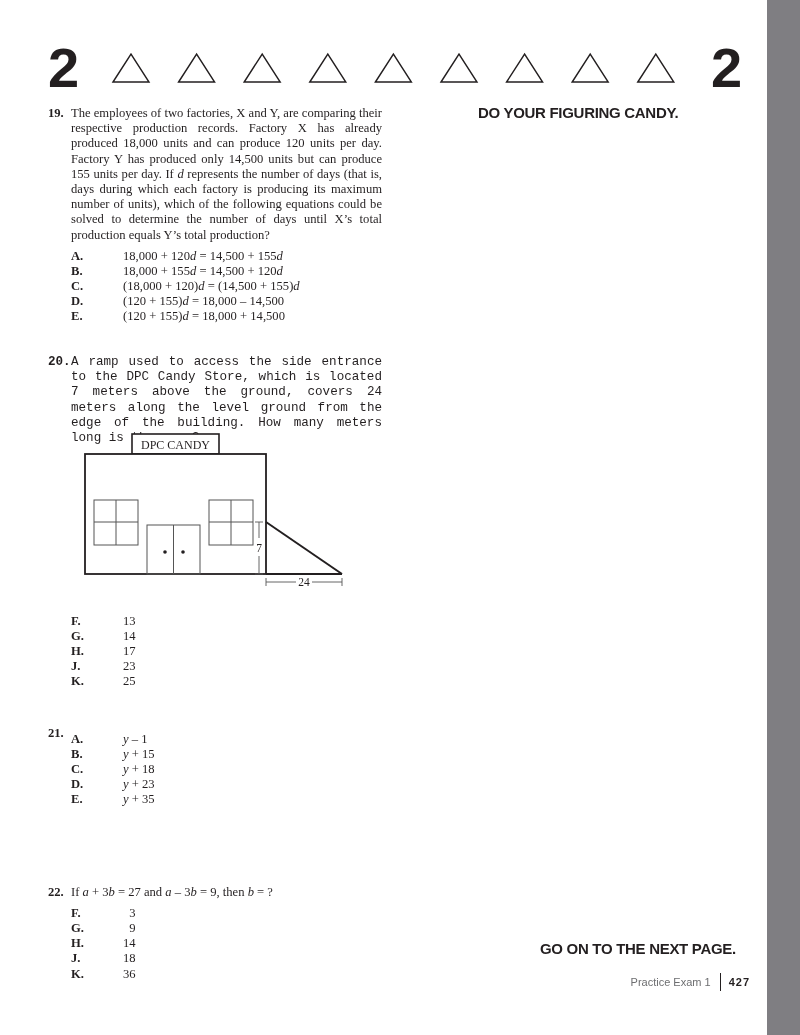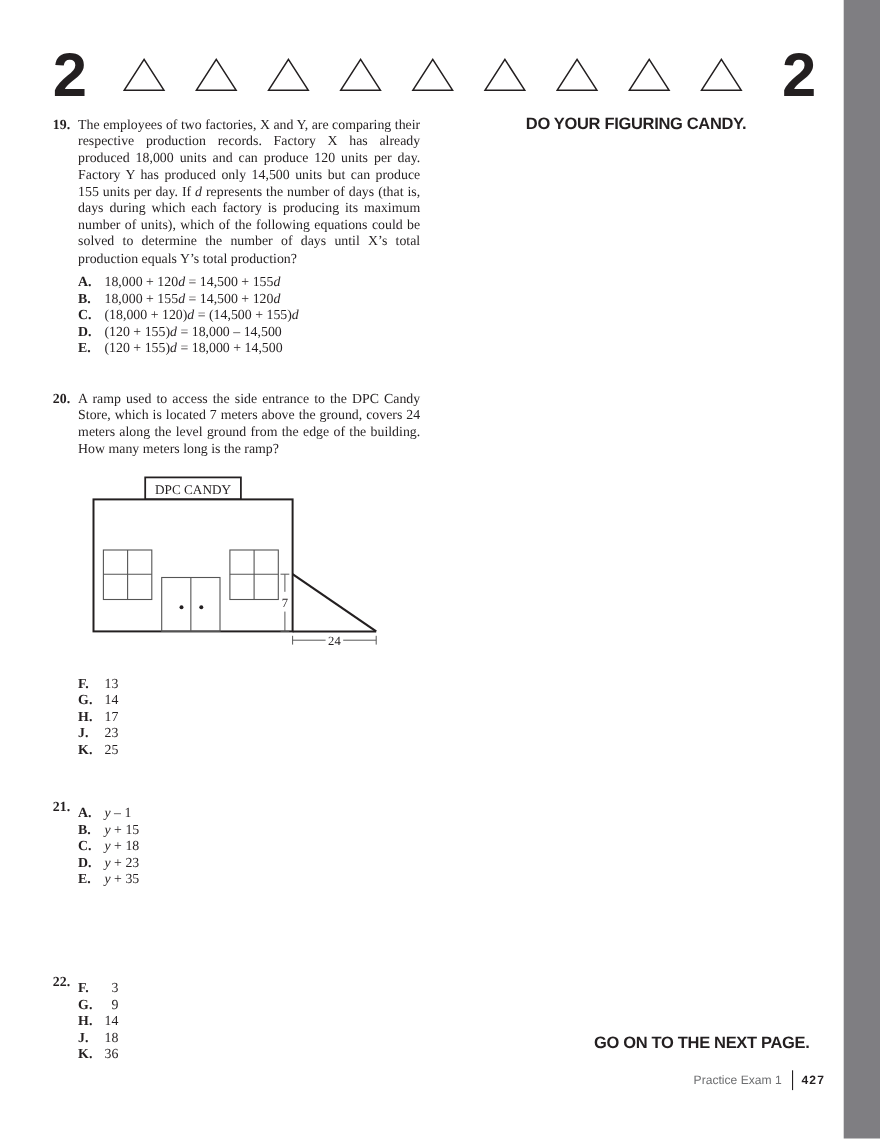--- a/index.html
+++ b/index.html
@@ -12,21 +12,21 @@
   .section-num.right { left: 711px; }
   .triangles { position: absolute; left: 0; top: 0; }
   .figuring { position: absolute; left: 478px; top: 104px; font-family: "Liberation Sans", "DejaVu Sans", sans-serif;
               font-weight: bold; font-size: 15px; letter-spacing: -0.3px; }
   .question { position: absolute; left: 48px; width: 334px; font-size: 12.6px; line-height: 15.2px; }
   .q-num { position: absolute; left: 0; top: 0; font-weight: bold; }
   .q-text { margin-left: 23px; text-align: justify; }
   .choices { margin-left: 23px; margin-top: 6px; }
   .choice { display: flex; line-height: 15.1px; }
   .choice .letter { width: 24px; font-weight: bold; }
-  .choice .ans { white-space: pre; }
+  .choice .ans { white-space: pre; margin-left: 28px; }
   .go-on { position: absolute; left: 540px; top: 940px; font-family: "Liberation Sans", "DejaVu Sans", sans-serif;
            font-weight: bold; font-size: 15px; letter-spacing: -0.3px; }
   .footer { position: absolute; right: 50px; top: 973px; font-family: Liberation Sans, sans-serif;
             font-size: 11px; color: #6d6e70; display: flex; align-items: center; }
   .footer .divider { width: 1px; height: 18px; background: #231f20; margin: 0 8px 0 9px; }
   .footer .page-num { font-weight: bold; color: #231f20; letter-spacing: 1px; }
   .diagram { position: absolute; left: 0; top: 0; }
   .diagram text { font-family: "Liberation Serif", "DejaVu Serif", serif; fill: #231f20; }
   i { font-style: italic; }
 </style>
@@ -72,21 +72,21 @@
         <span class="letter">D.</span>
         <span class="ans">(120 + 155)<i>d</i> = 18,000 – 14,500</span>
       </div>
     <div class="choice">
         <span class="letter">E.</span>
         <span class="ans">(120 + 155)<i>d</i> = 18,000 + 14,500</span>
       </div>
   </div>
 </div>
 
-<div class="question" style="top:355px;">
+<div class="question" style="top:355px;font-family:Liberation Mono, monospace;">
   <span class="q-num">20.</span>
   <div class="q-text">A ramp used to access the side entrance to the DPC Candy Store, which is located 7 meters above the ground, covers 24 meters along the level ground from the edge of the building. How many meters long is the ramp?</div>
 </div>
 
 <svg class="diagram" width="400" height="600">
   <rect x="132" y="434" width="87" height="20" fill="#fff" stroke="#231f20" stroke-width="1.6"></rect>
   <text x="175.5" y="449" font-size="12" text-anchor="middle">DPC CANDY</text>
   <rect x="85" y="454" width="181" height="120" fill="#fff" stroke="#231f20" stroke-width="1.8"></rect>
   <g stroke="#555" stroke-width="1" fill="none">
     <rect x="94" y="500" width="44" height="45"></rect>
@@ -168,20 +168,21 @@
       </div>
     <div class="choice">
         <span class="letter">E.</span>
         <span class="ans"><i>y</i> + 35</span>
       </div>
   </div>
 </div>
 
 <div class="question" style="top:885px;">
   <span class="q-num">22.</span>
+  <div class="q-text">If <i>a</i> + 3<i>b</i> = 27 and <i>a</i> – 3<i>b</i> = 9, then <i>b</i> = ?</div>
   <div class="choices">
     <div class="choice">
         <span class="letter">F.</span>
         <span class="ans">  3</span>
       </div>
     <div class="choice">
         <span class="letter">G.</span>
         <span class="ans">  9</span>
       </div>
     <div class="choice">

